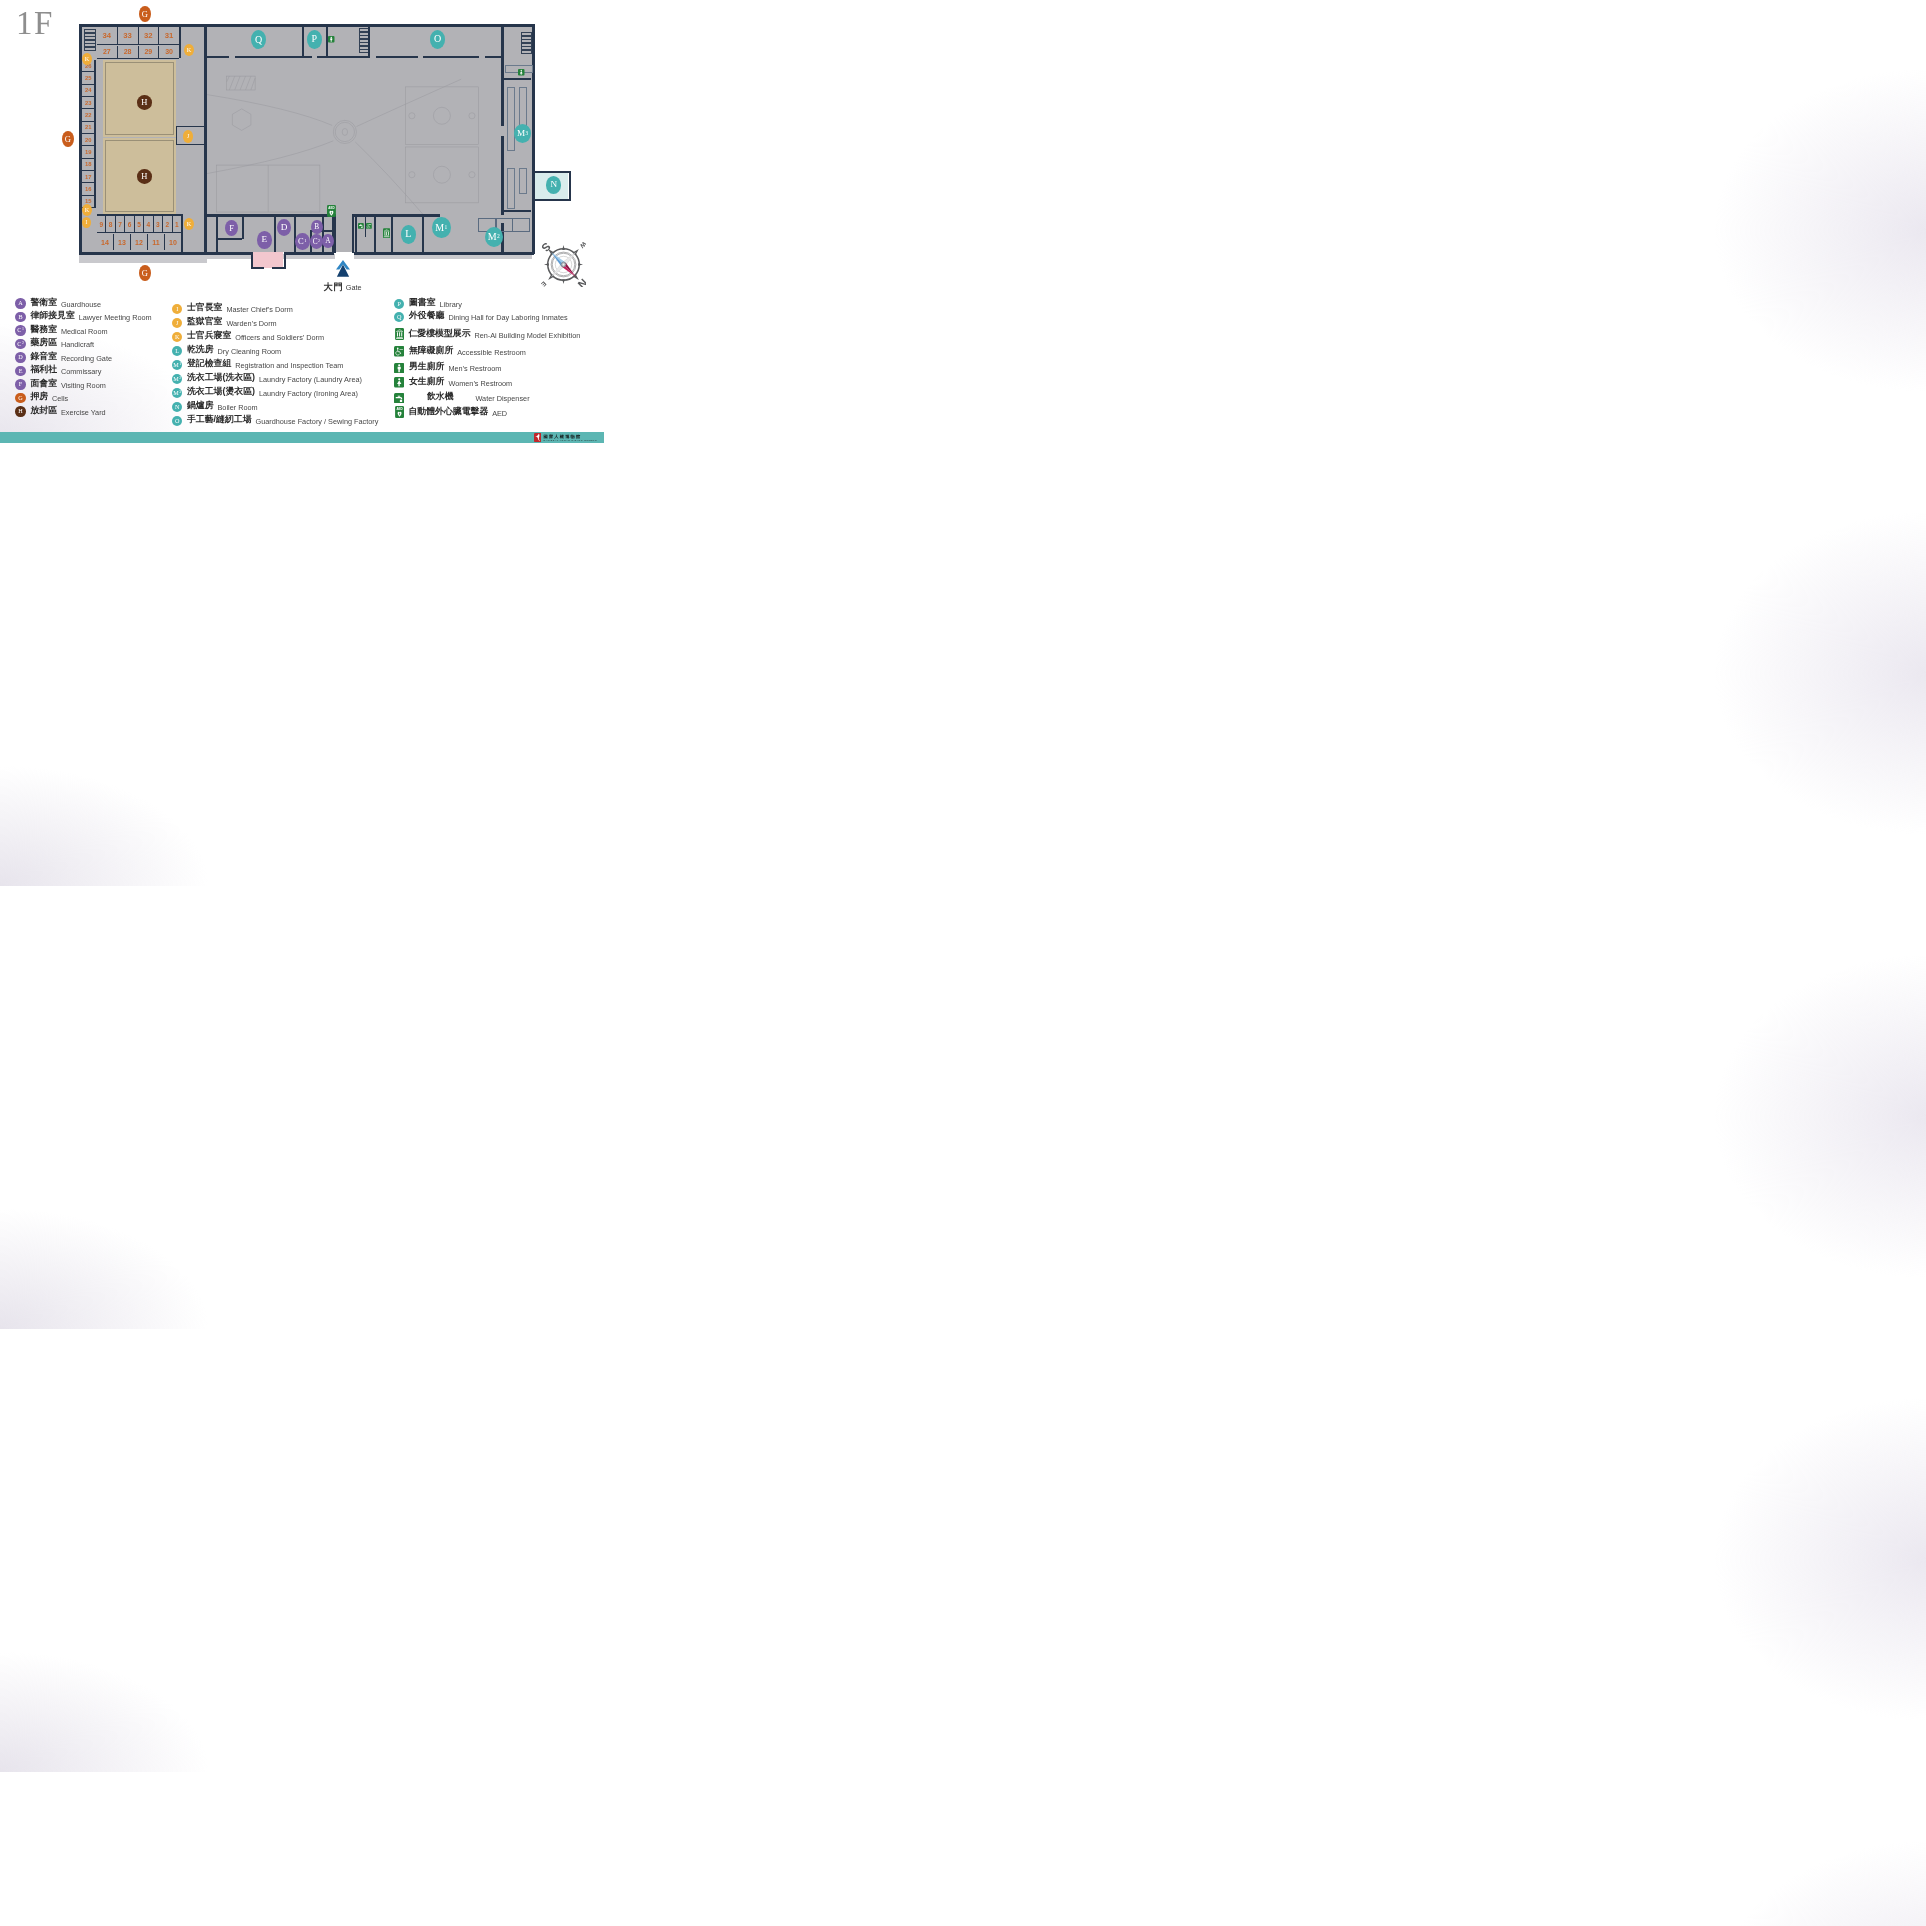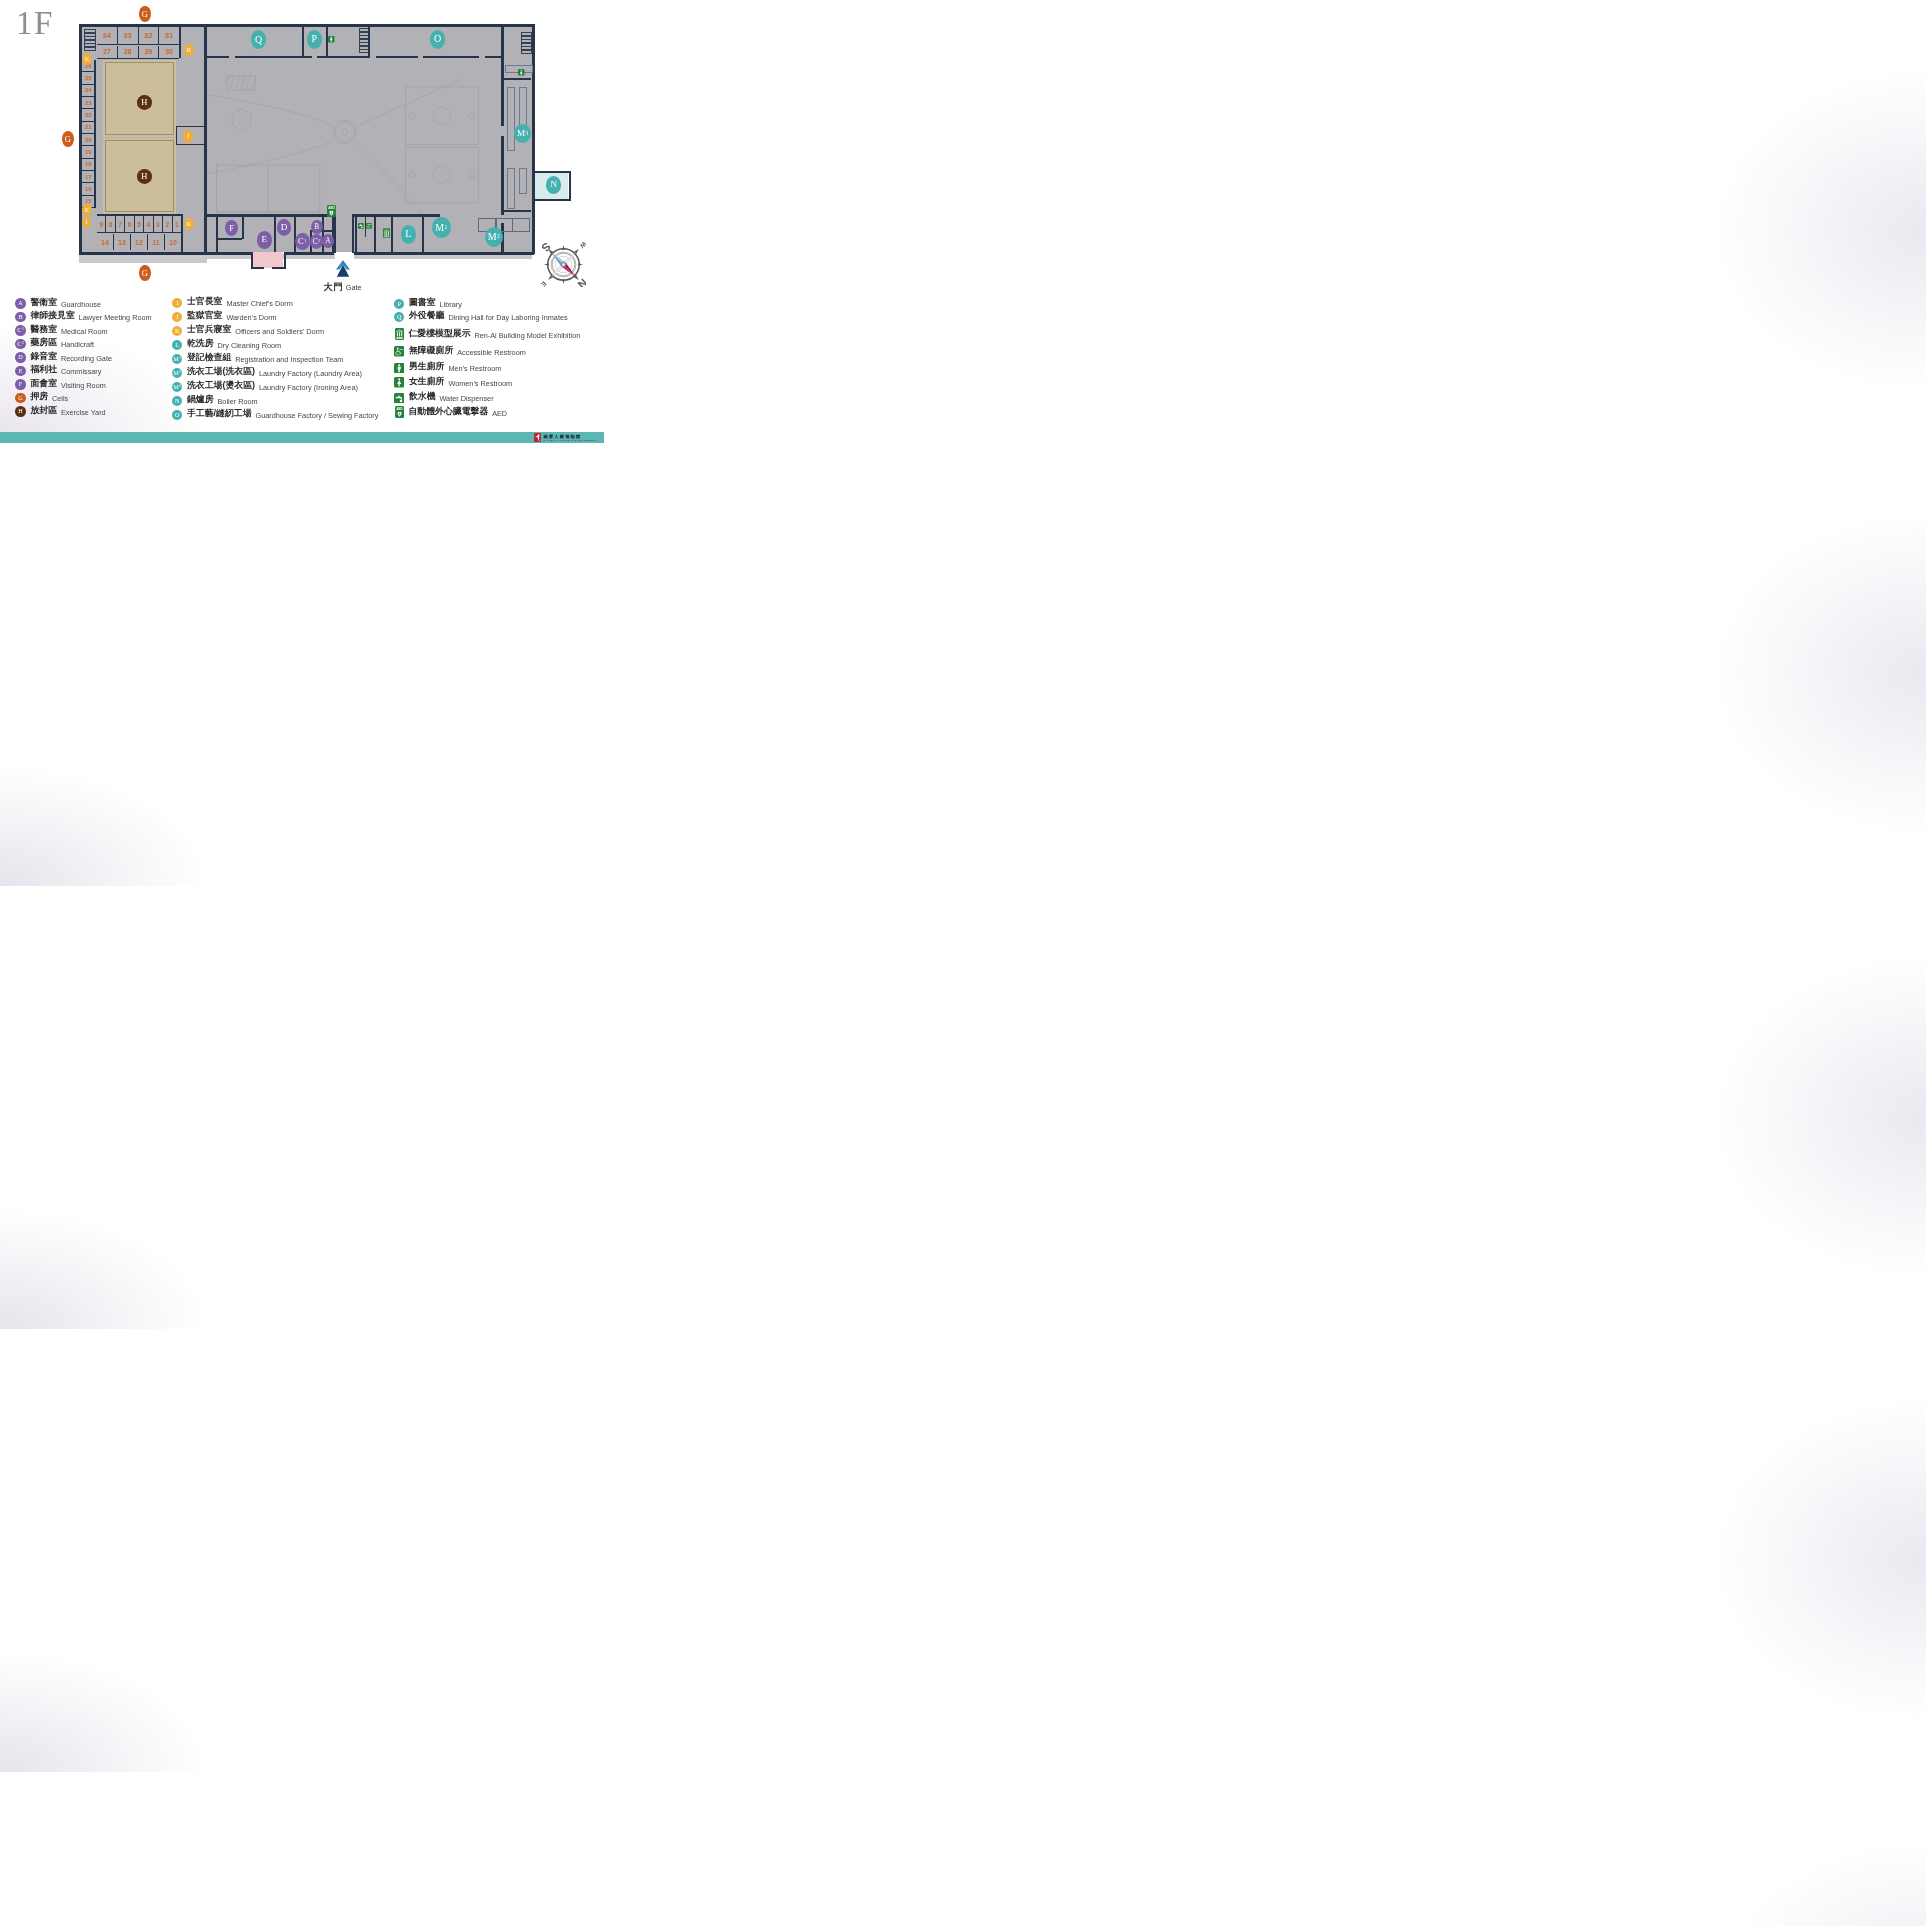--- a/index.html
+++ b/index.html
@@ -50,21 +50,21 @@
   .legend-col{position:absolute;}
   .legend-row{display:flex;align-items:flex-end;}
   #legend-col-1 .legend-row{height:13.5px;}
   #legend-col-2 .legend-row{height:14px;}
   #legend-col-3 .legend-row{height:13px;}
   #legend-col-3 .legend-row:nth-child(2){margin-bottom:5px;}
   #legend-col-3 .legend-row:nth-child(3){margin-bottom:3.5px;}
   #legend-col-3 .legend-row:nth-child(4){margin-bottom:3.5px;}
   #legend-col-3 .legend-row:nth-child(5){margin-bottom:1.5px;}
   #legend-col-3 .legend-row:nth-child(6){margin-bottom:2.7px;}
-  #legend-col-3 .legend-row:nth-child(7){margin-bottom:2.3px;}
+  #legend-col-3 .legend-row:nth-child(7){margin-bottom:2.3px;gap:18px;}
   .lgd-badge{width:10.4px;height:10.4px;border-radius:50%;flex:0 0 10.4px;display:flex;align-items:center;justify-content:center;
     color:#fff;font-family:"Liberation Serif",serif;font-size:6.2px;line-height:1;}
   .lgd-badge sub{font-size:3.9px;margin-left:0.4px;}
   .lgd-icon{flex:0 0 auto;display:block;}
   .lgd-icon svg{display:block;}
   .lgd-zh{font-size:8.9px;font-weight:bold;color:#2B2B2B;margin:0 3.9px 0 4.6px;white-space:nowrap;}
   .lgd-en{font-size:7.3px;color:#474747;white-space:nowrap;}
   
   #footer-strip{position:absolute;left:0;top:432px;width:604px;height:11.2px;background:#5CB6B3;}
   #footer-logo{position:absolute;right:7px;top:0.8px;display:flex;align-items:center;gap:2.3px;}
@@ -483,21 +483,21 @@
       <span class="lgd-en">Cells</span>
     </div>
     <div class="legend-row">
       <div class="lgd-badge" style="background: rgb(90, 47, 22);">
         <span>H</span>
       </div>
       <span class="lgd-zh">放封區</span>
       <span class="lgd-en">Exercise Yard</span>
     </div>
   </div>
-<div id="legend-col-2" class="legend-col" style="left:172px;top:294px;">
+<div id="legend-col-2" class="legend-col" style="left:172px;top:300px;">
     <div class="legend-row">
       <div class="lgd-badge" style="background: rgb(239, 174, 58);">
         <span>I</span>
       </div>
       <span class="lgd-zh">士官長室</span>
       <span class="lgd-en">Master Chief’s Dorm</span>
     </div>
     <div class="legend-row">
       <div class="lgd-badge" style="background: rgb(239, 174, 58);">
         <span>J</span>

